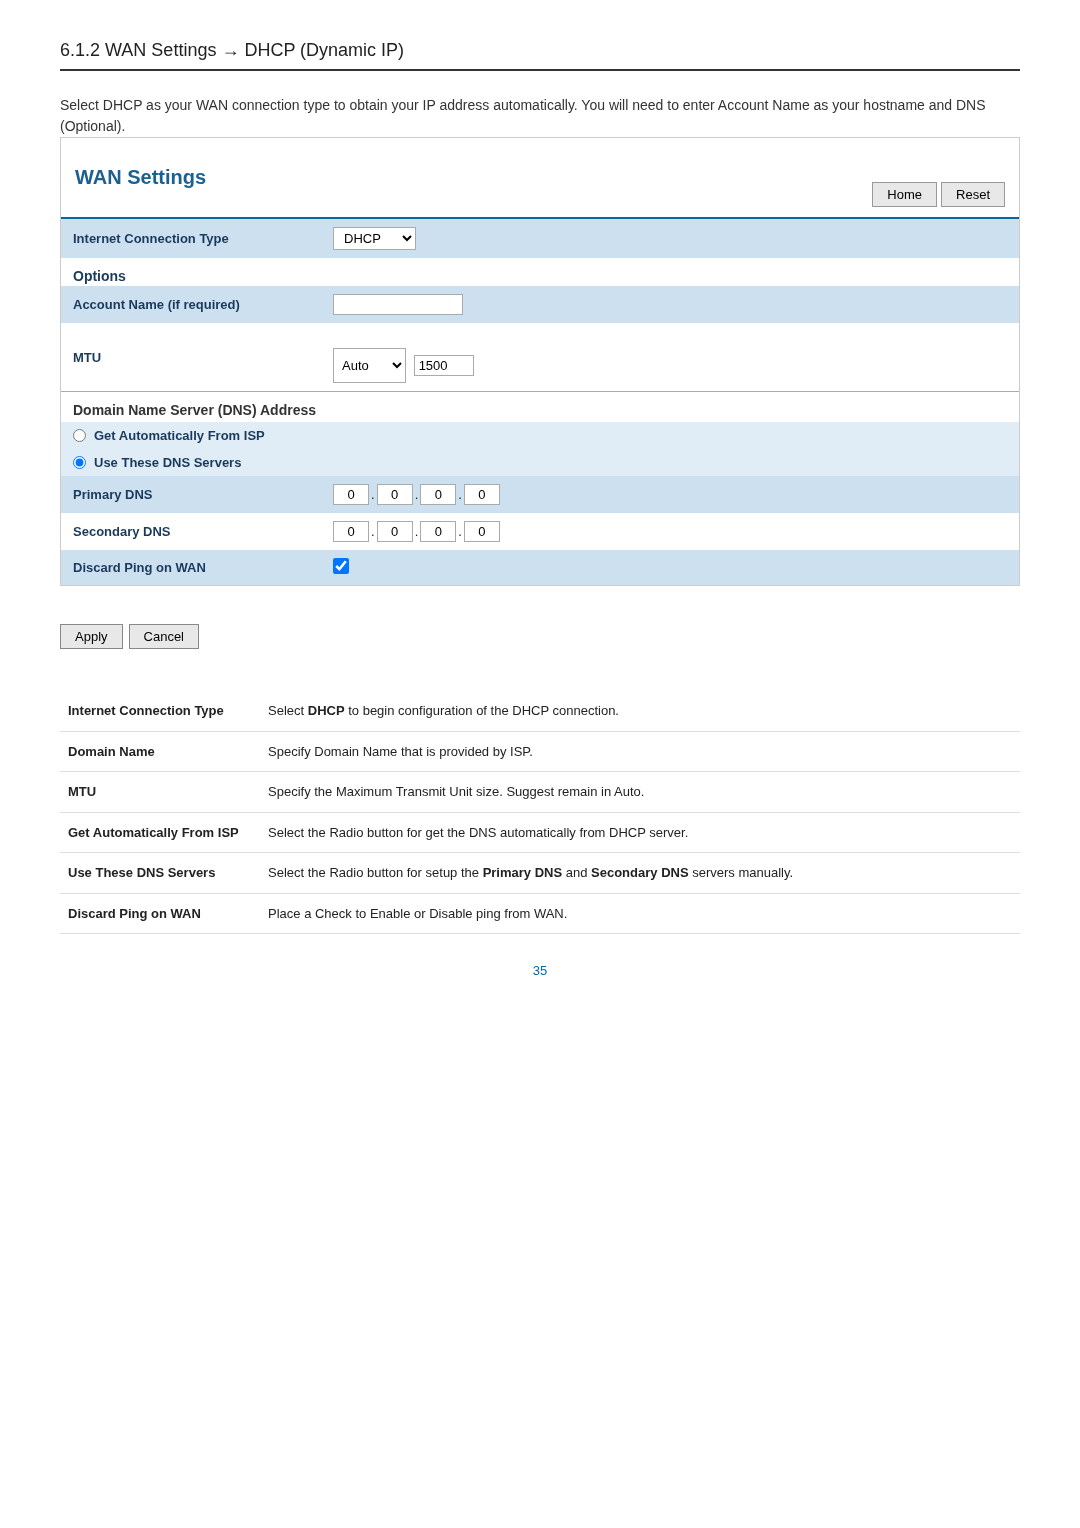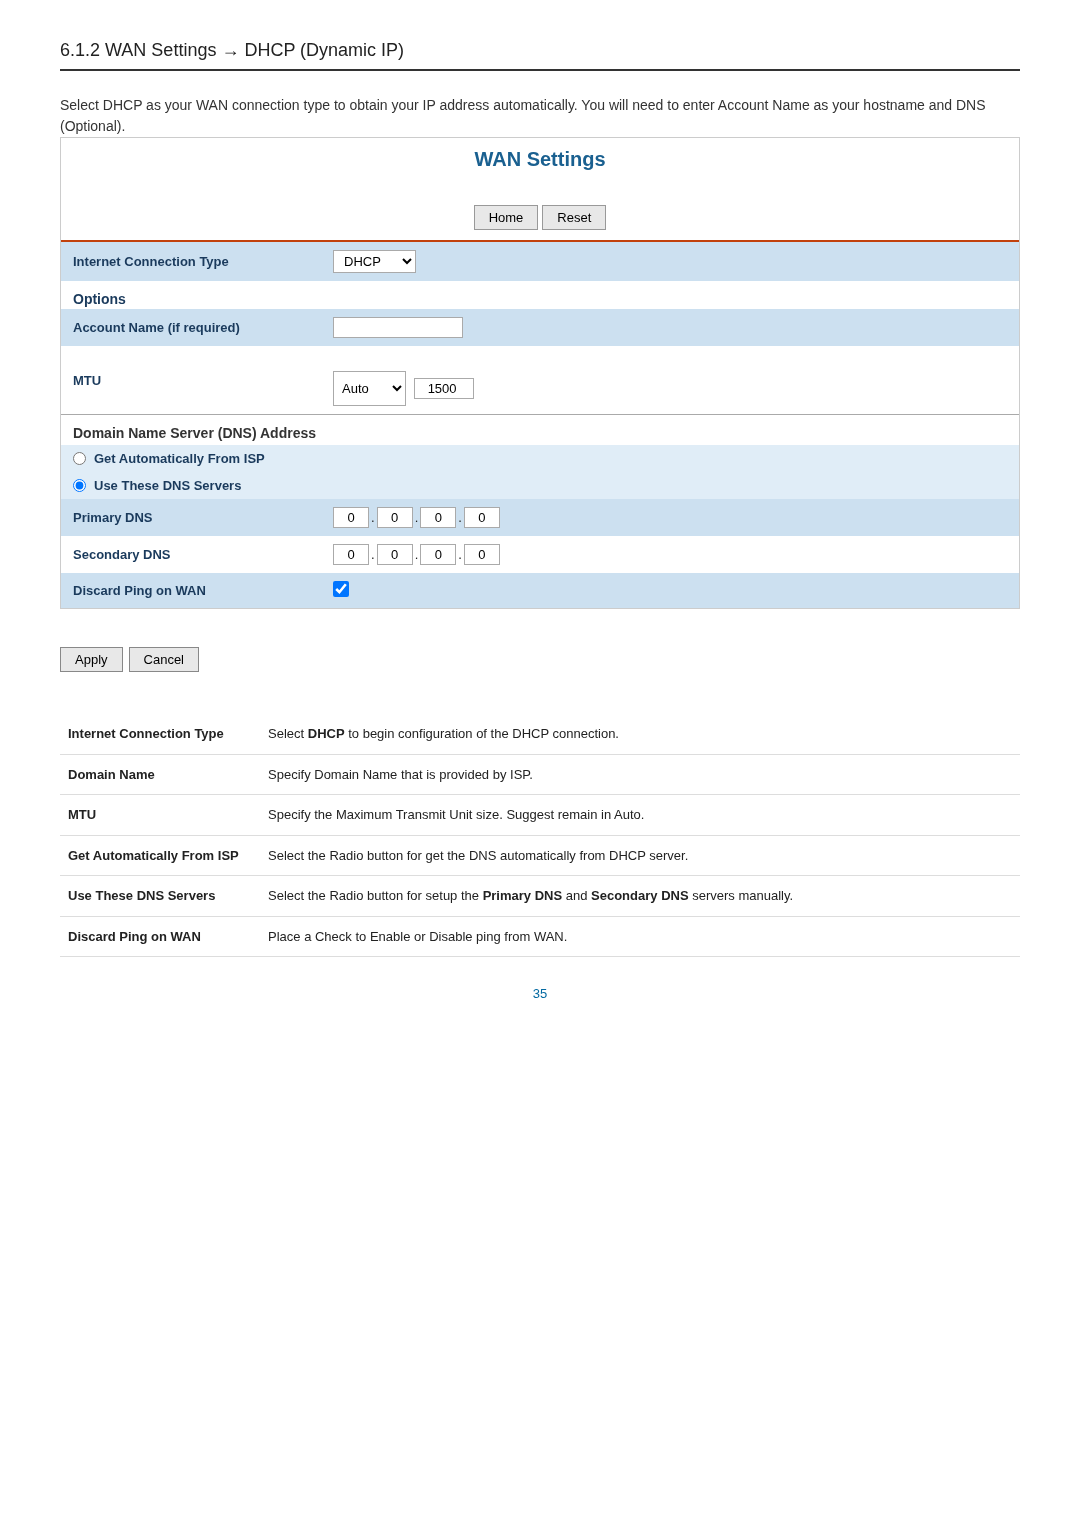--- a/index.html
+++ b/index.html
@@ -31,22 +31,21 @@
       border: 1px solid #ccc;
       margin-bottom: 28px;
     }
 
     .wan-panel-header {
       display: flex;
       align-items: center;
       justify-content: space-between;
       padding: 10px 14px;
       background: #fff;
-      border-bottom: 2px solid #c2410c;
-      flex-direction: column;
+      border-bottom: 2px solid #0369a1;
     }
 
     .wan-panel-title {
       font-size: 20px;
       font-weight: bold;
       color: #1a6090;
     }
 
     .header-buttons {
       display: flex;
@@ -108,21 +107,21 @@
     .mtu-select {
       border: 1px solid #aaa;
       padding: 8px 4px;
       font-size: 13px;
       background: #fff;
       margin-right: 4px;
     }
 
     .mtu-num-input {
       border: 1px solid #aaa;
-      padding: 2px 13px;
+      padding: 2px 4px;
       font-size: 13px;
       width: 60px;
       background: #fff;
       margin-top: 24px;
     }
 
     .dhcp-select {
       border: 1px solid #aaa;
       padding: 2px 6px;
       font-size: 13px;

